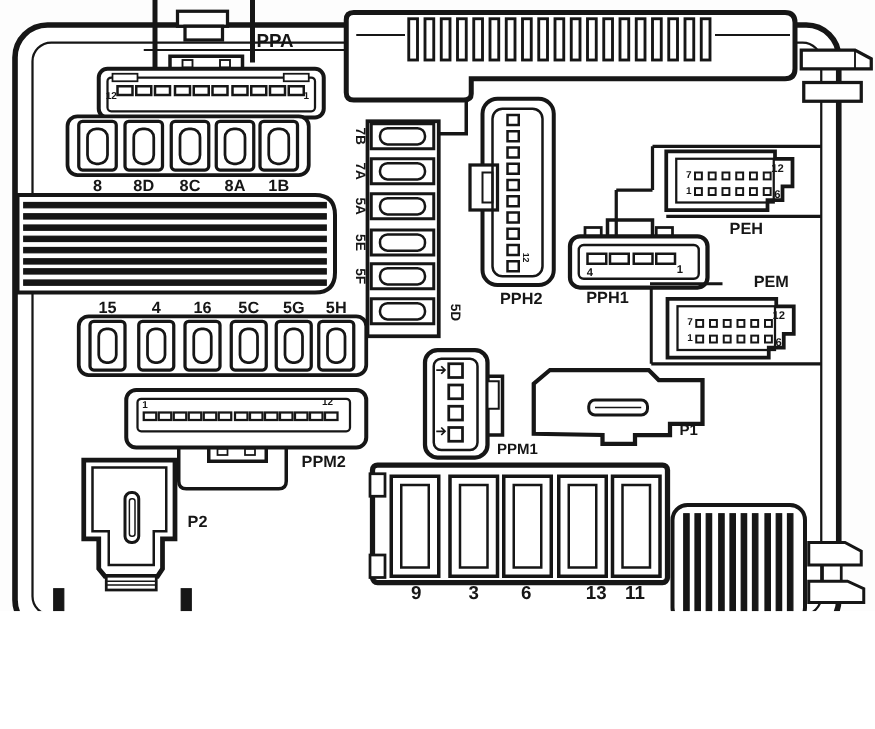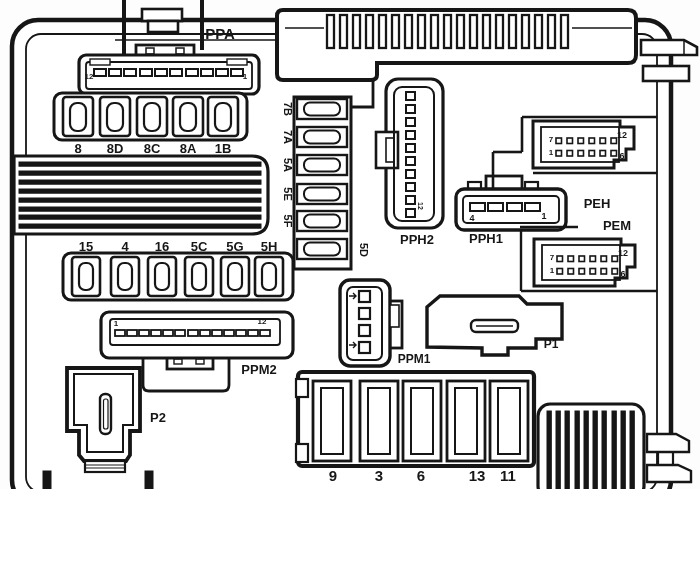--- a/index.html
+++ b/index.html
@@ -370,21 +370,21 @@
 <div class="lbl rot f11" style="left:287px;top:221px;">5F</div>
 <div class="lbl rot f11" style="left:363px;top:250px;">5D</div>
 
 <div class="lbl" style="left:417px;top:239px;">PPH2</div>
 <div class="lbl rot f7" style="left:420px;top:206px;">12</div>
 
 <div class="lbl" style="left:486px;top:238px;">PPH1</div>
 <div class="lbl f9" style="left:472px;top:218px;">4</div>
 <div class="lbl f9" style="left:544px;top:216px;">1</div>
 
-<div class="lbl" style="left:597px;top:183px;margin-top:20px;">PEH</div>
+<div class="lbl" style="left:597px;top:183px;">PEH</div>
 <div class="lbl f8" style="left:551px;top:140px;">7</div>
 <div class="lbl f9" style="left:622px;top:135px;">12</div>
 <div class="lbl f8" style="left:551px;top:153px;">1</div>
 <div class="lbl f9" style="left:622px;top:156px;">6</div>
 
 <div class="lbl" style="left:597px;top:225px;padding-left:40px;">PEM</div>
 <div class="lbl f8" style="left:552px;top:258px;">7</div>
 <div class="lbl f9" style="left:623px;top:253px;">12</div>
 <div class="lbl f8" style="left:552px;top:271px;">1</div>
 <div class="lbl f9" style="left:623px;top:274px;">6</div>

